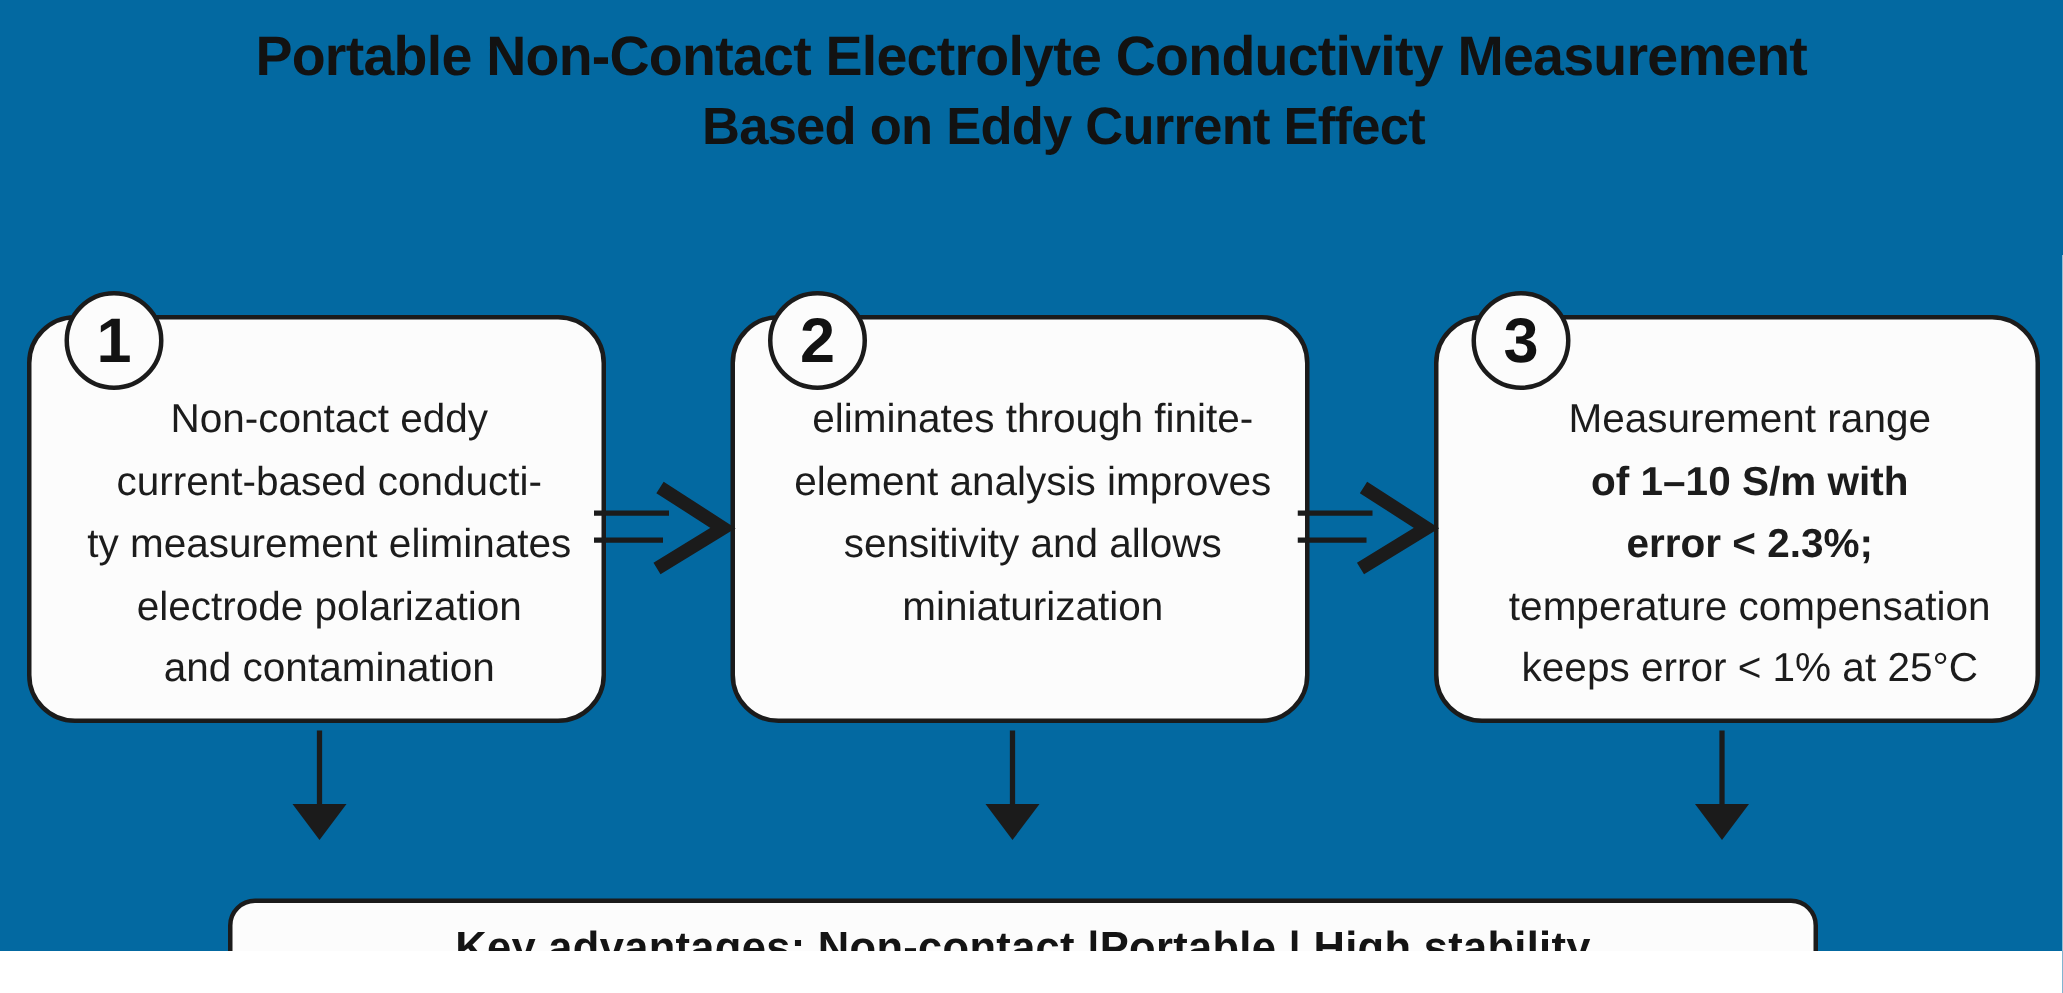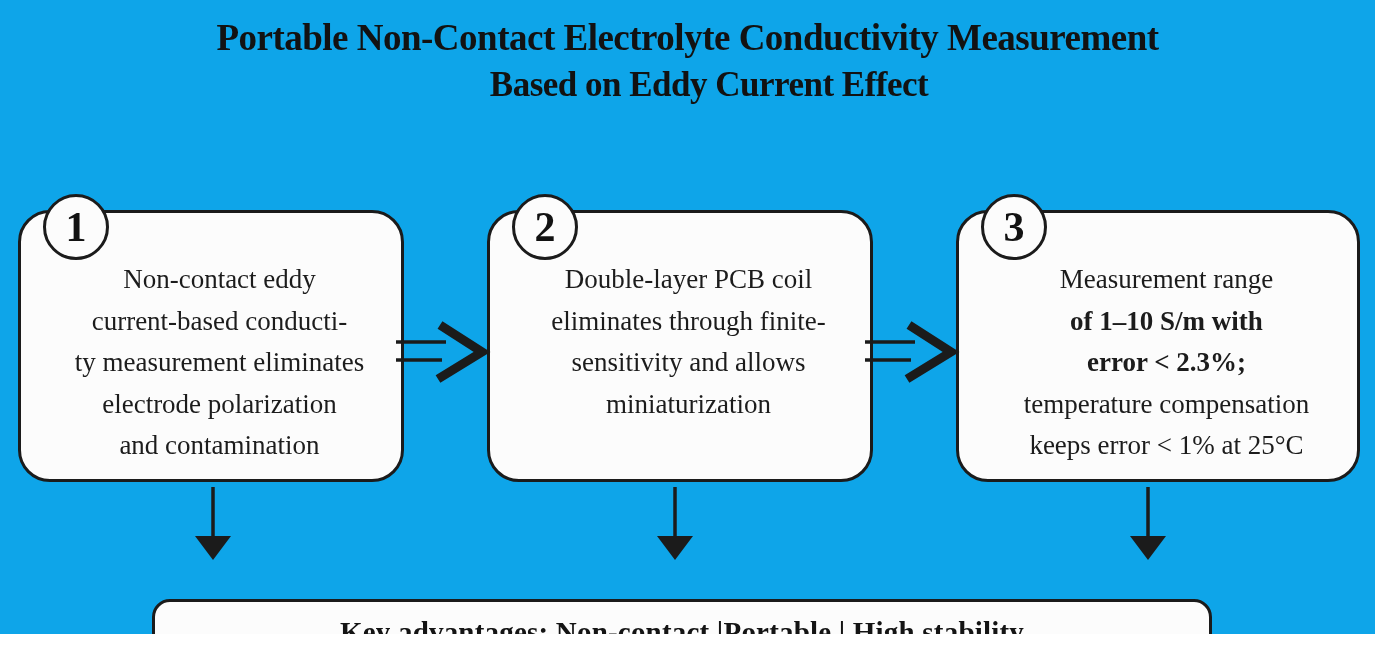--- a/index.html
+++ b/index.html
@@ -4,22 +4,22 @@
 <style>
   html, body {
     margin: 0;
     padding: 0;
     background: #ffffff;
   }
   .canvas {
     position: relative;
     width: 1375px;
     height: 634px;
-    background: #0ea5e9;
-    font-family: Liberation Serif, serif;
+    background: #0369a1;
+    font-family: Liberation Sans, sans-serif;
     color: #1b1b1b;
     overflow: hidden;
   }
 
   
   .title {
     position: absolute;
     top: 14px;
     left: 0;
     width: 100%;
@@ -144,22 +144,22 @@
       <span class="ln">current-based conducti-</span>
       <span class="ln">ty measurement eliminates</span>
       <span class="ln">electrode polarization</span>
       <span class="ln">and contamination</span>
     </div>
   </div>
 
   <div class="step-box b2">
     <div class="step-number">2</div>
     <div class="step-lines">
-      <span class="ln">Double-layer PCB coil</span>
       <span class="ln">eliminates through finite-</span>
+      <span class="ln">element analysis improves</span>
       <span class="ln">sensitivity and allows</span>
       <span class="ln">miniaturization</span>
     </div>
   </div>
 
   <div class="step-box b3">
     <div class="step-number">3</div>
     <div class="step-lines">
       <span class="ln">Measurement range</span>
       <span class="ln bold">of 1–10 S/m with</span>

